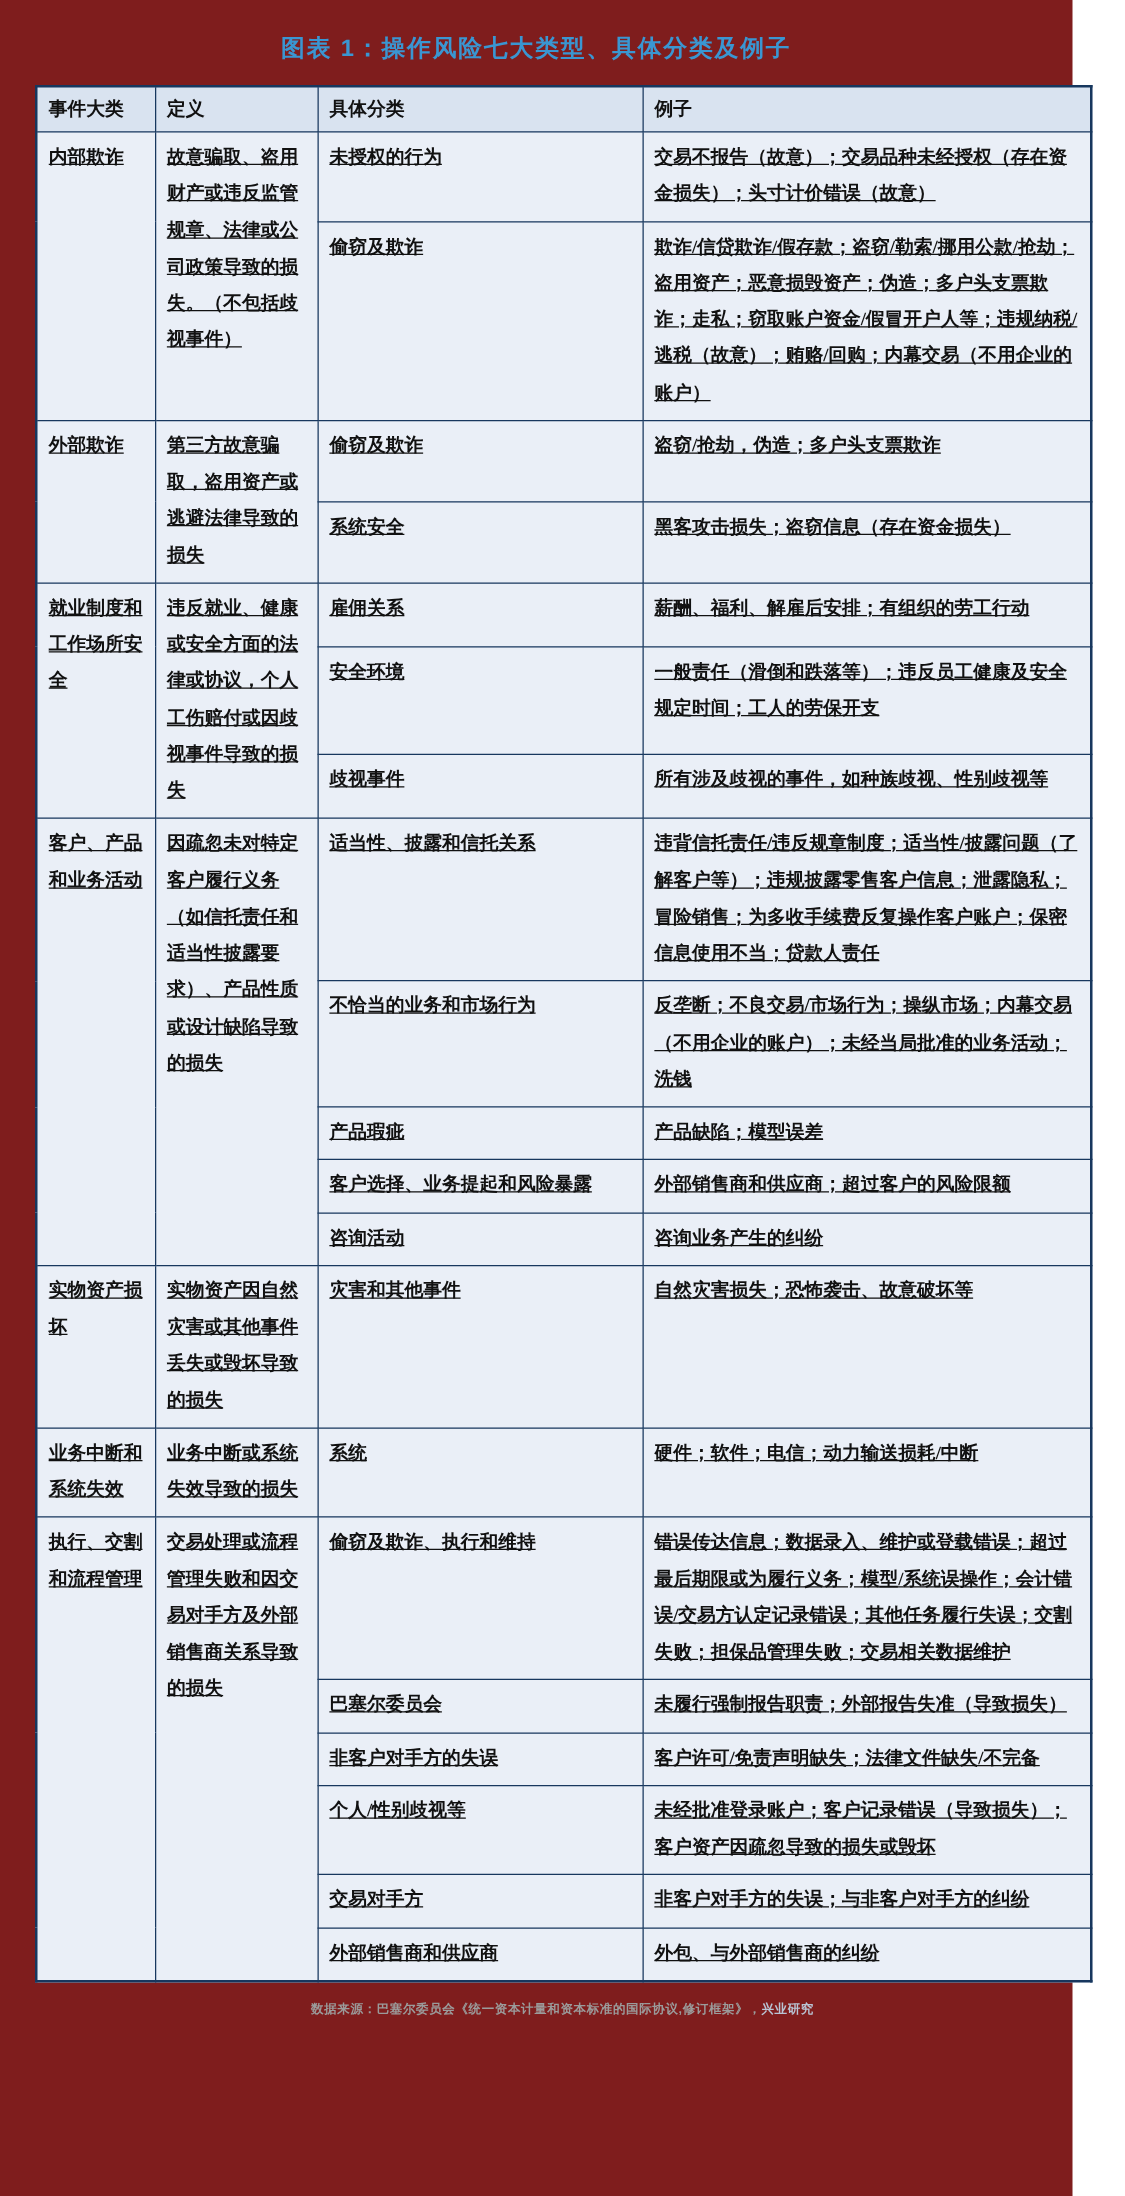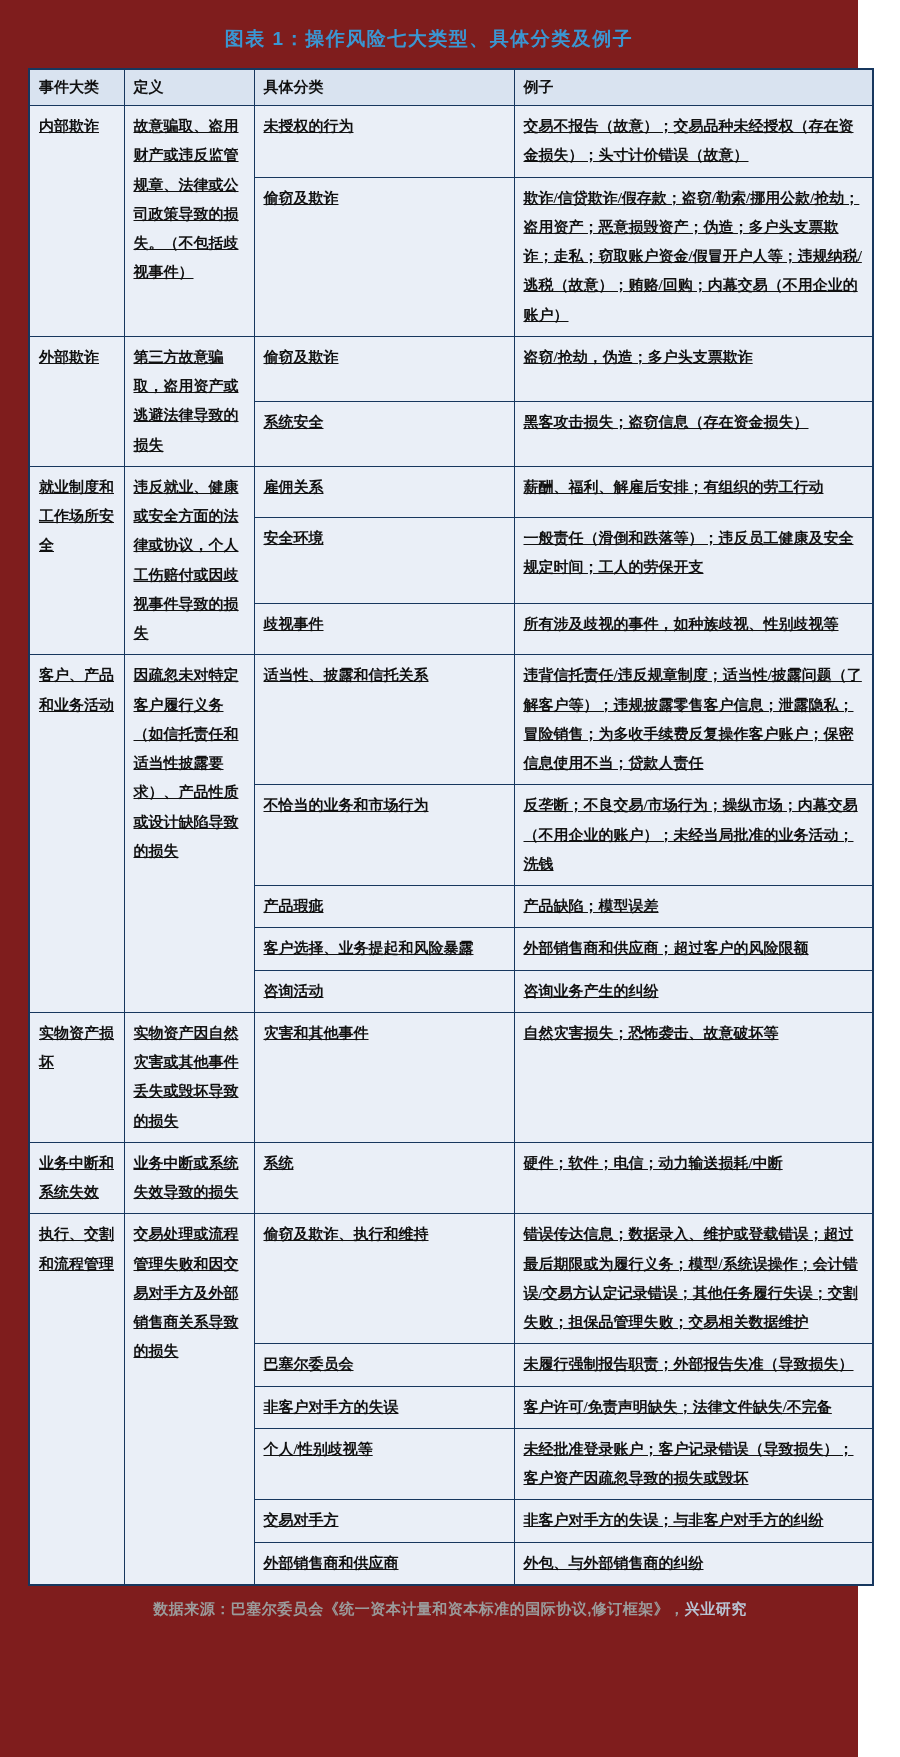--- a/index.html
+++ b/index.html
@@ -51,21 +51,21 @@
     line-height: 1.95;
     font-weight: 600;
     text-decoration: underline;
   }
   td.cat-cell { font-weight: 700; }
   td.def-cell { }
   .data-source {
     width: 844px;
     text-align: center;
     font-family: "Liberation Sans", sans-serif;
-    font-size: 15px;
+    font-size: 10px;
     font-weight: 700;
     color: #9b9b9b;
     margin-top: 14px;
     letter-spacing: 0.5px;
   }
   .data-source .brand { color: #b9c4d4; }
 </style>
 </head>
 <body>
 

